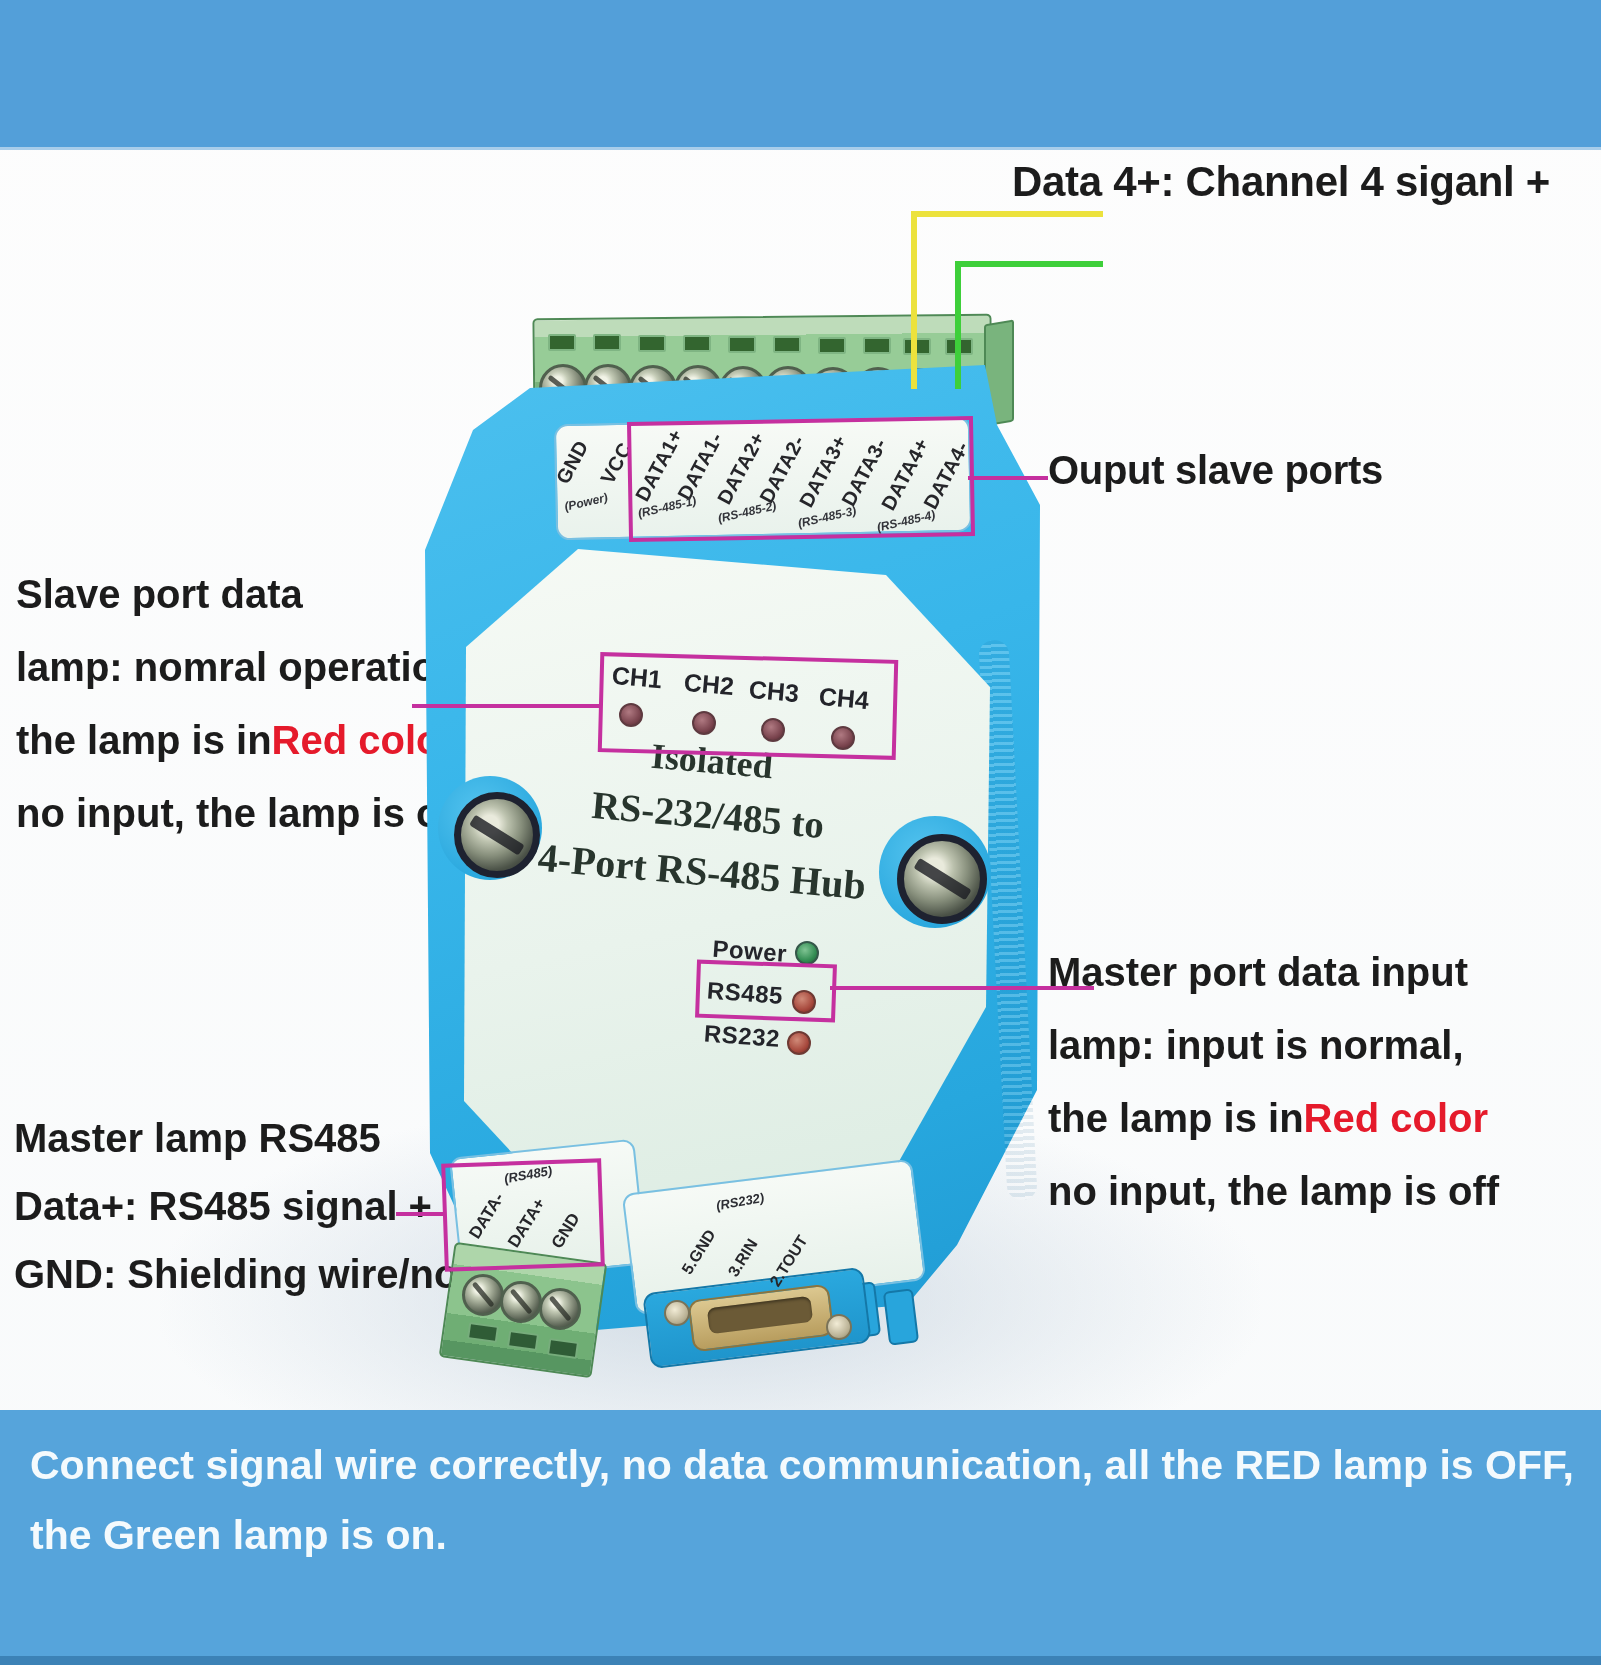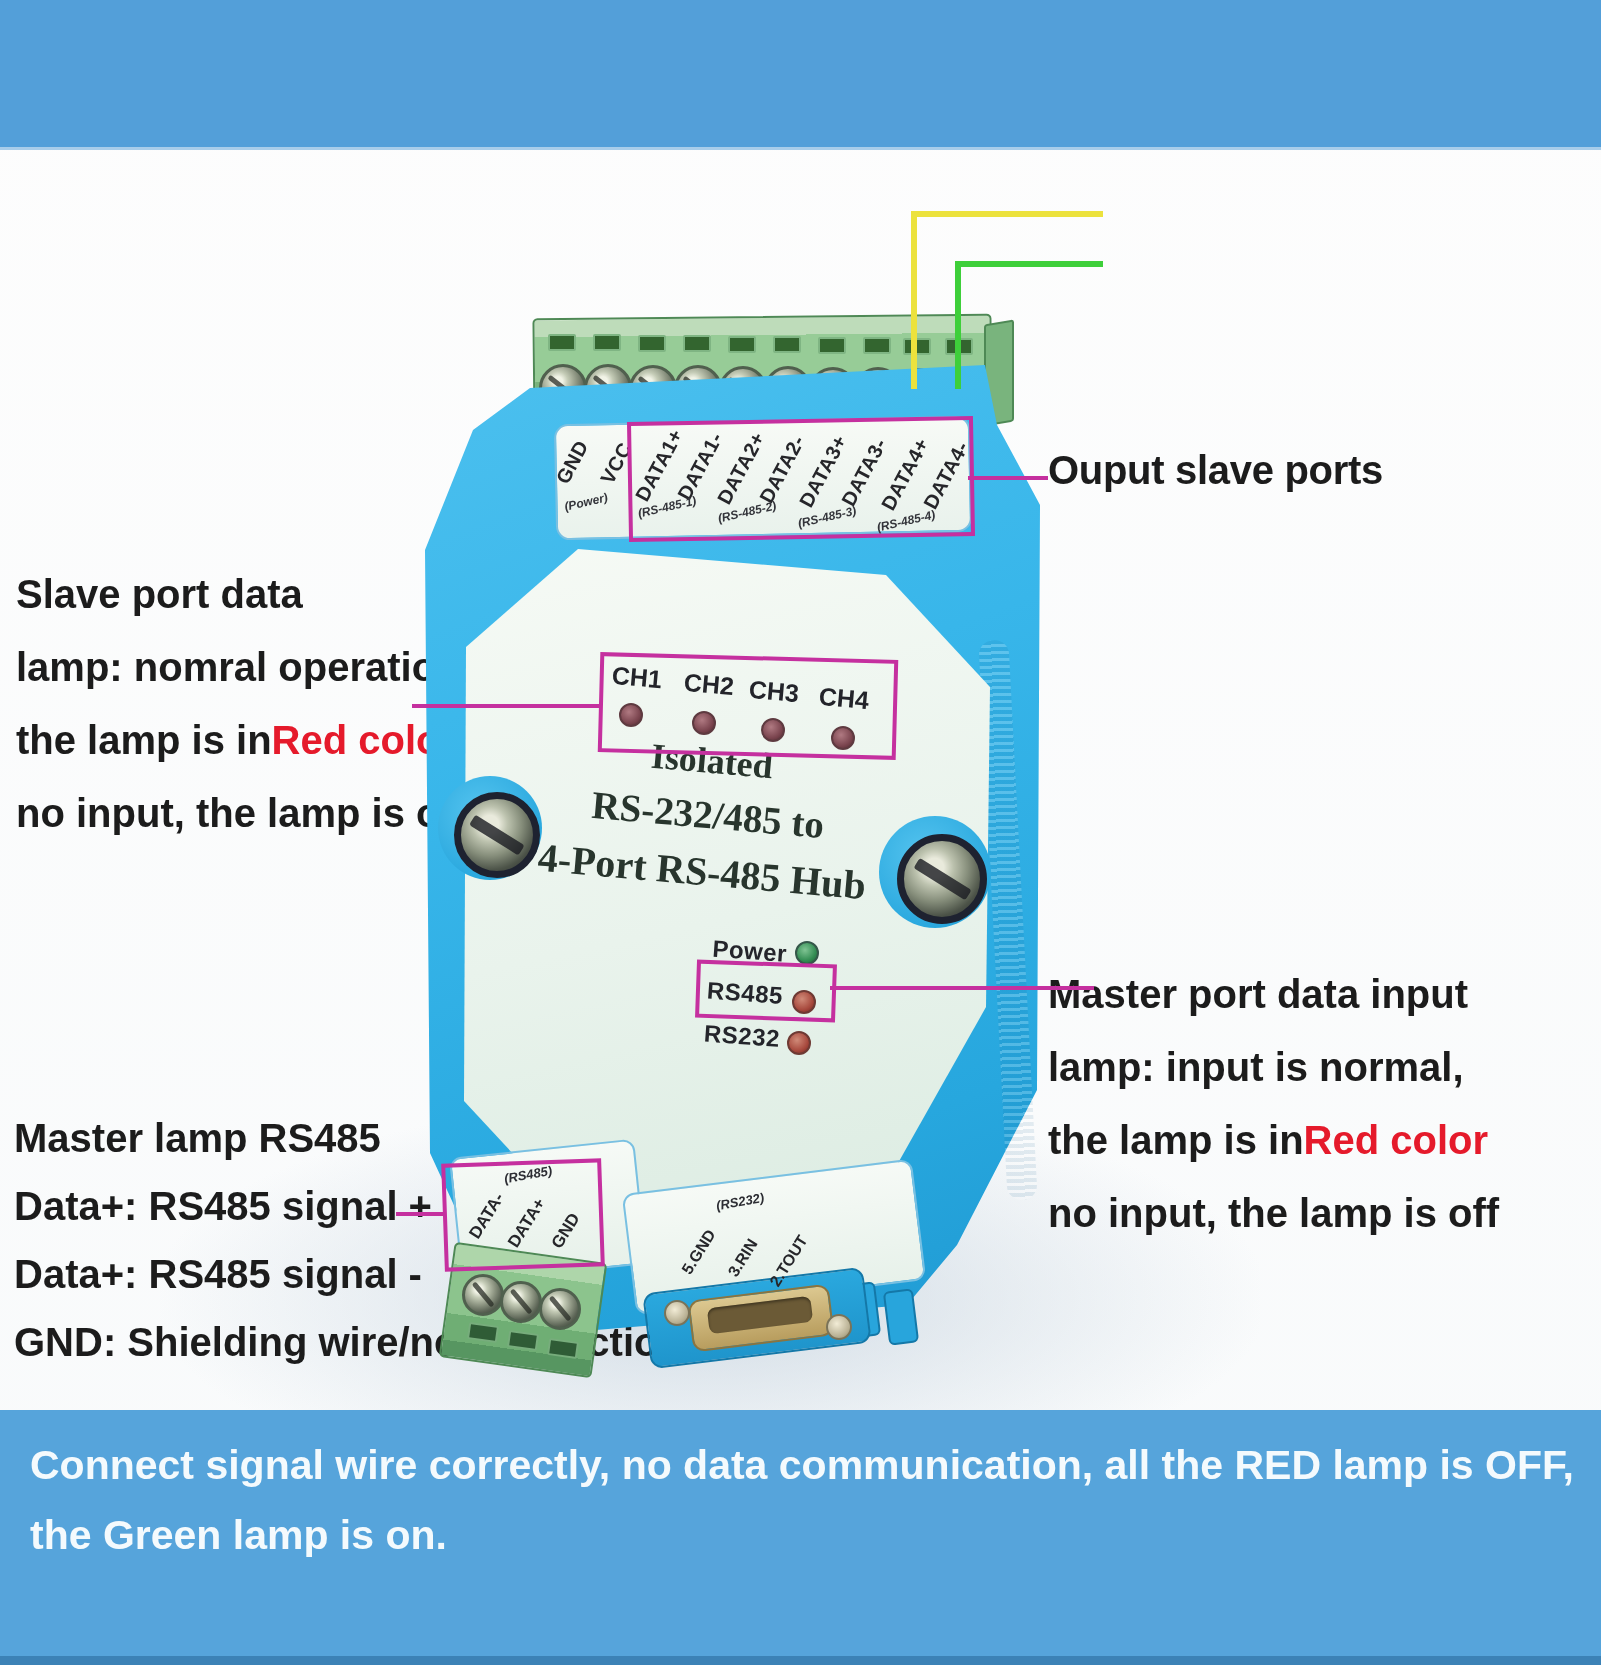--- a/index.html
+++ b/index.html
@@ -205,46 +205,46 @@
 
   <div class="prect" style="left:628px;top:419px;width:338px;height:112px;transform:rotate(-1deg)"></div>
   <div class="pline" style="left:968px;top:476px;width:80px"></div>
   <div class="prect" style="left:599px;top:656px;width:290px;height:92px;transform:rotate(1.5deg)"></div>
   <div class="pline" style="left:412px;top:704px;width:190px"></div>
   <div class="prect" style="left:696px;top:962px;width:132px;height:50px;transform:rotate(2deg)"></div>
   <div class="pline" style="left:830px;top:986px;width:264px"></div>
   <div class="prect" style="left:443px;top:1161px;width:152px;height:100px;transform:rotate(-2deg)"></div>
   <div class="pline" style="left:396px;top:1212px;width:48px"></div>
 
+  <div class="ann" style="left:1012px;top:158px;font-size:42px">Data 4+: Channel 4 siganl +</div>
   <div class="ann" style="left:1048px;top:448px">Ouput slave ports</div>
 
   <div class="annblock" style="left:16px;top:558px">
     <div class="line">Slave port data</div>
     <div class="line">lamp:  nomral operation,</div>
     <div class="line">
         <span>the lamp is in </span>
         <span class="red" style="color:#e51a2b">Red color</span>
       </div>
     <div class="line">no input, the lamp is off</div>
   </div>
 
-  <div class="annblock" style="left:1048px;top:958px">
+  <div class="annblock" style="left:1048px;top:936px">
     <div class="line">Master port data input</div>
     <div class="line">lamp: input is normal,</div>
     <div class="line">
         <span>the lamp is in </span>
         <span class="red" style="color:#e51a2b">Red color</span>
       </div>
     <div class="line">no input, the lamp is off</div>
   </div>
 
   <div class="annblock" style="left:14px;top:1104px">
     <div class="line" style="height:68px">Master lamp RS485</div>
     <div class="line" style="height:68px">Data+: RS485 signal +</div>
-    <div class="line" style="height:68px">Data+: RS485 signal -</div>
     <div class="line" style="height:68px">GND: Shielding wire/no connection</div>
   </div>
 
   <div class="botbar">
     <div class="bline" style="top:32px">Connect signal wire correctly, no data communication, all the RED lamp is OFF,</div>
     <div class="bline" style="top:102px">the Green lamp is on.</div>
   </div>
 
 </div>
 

